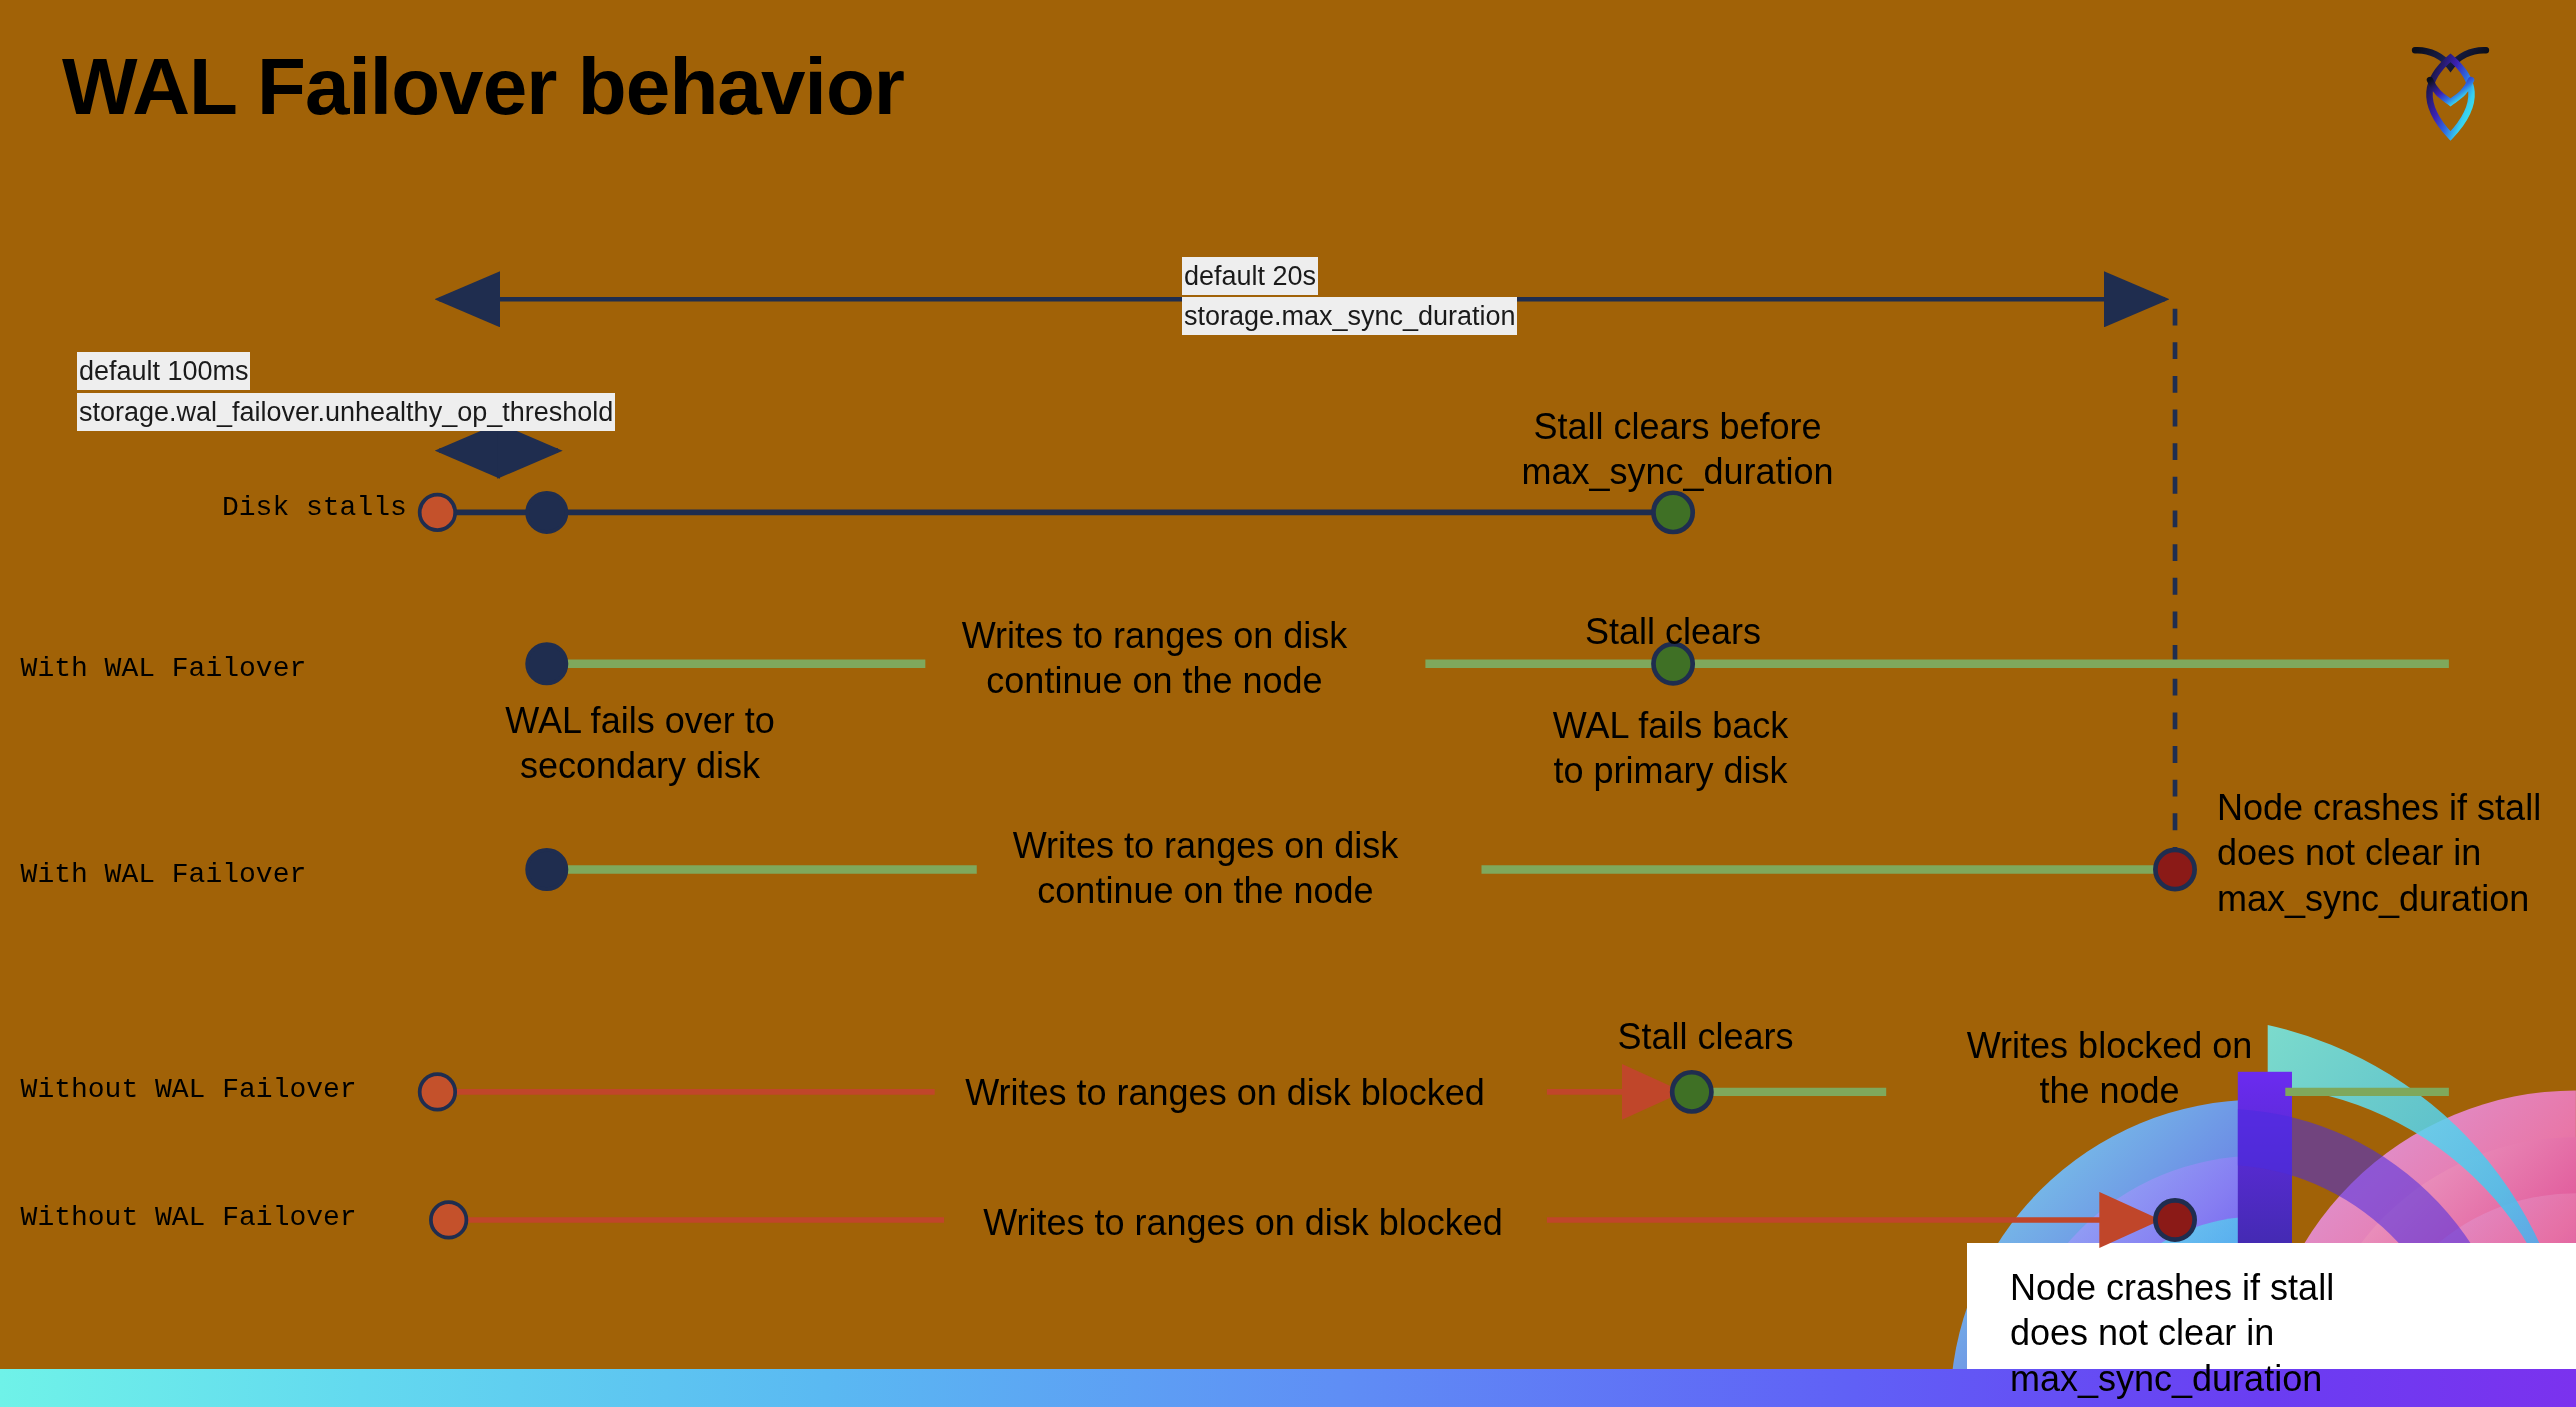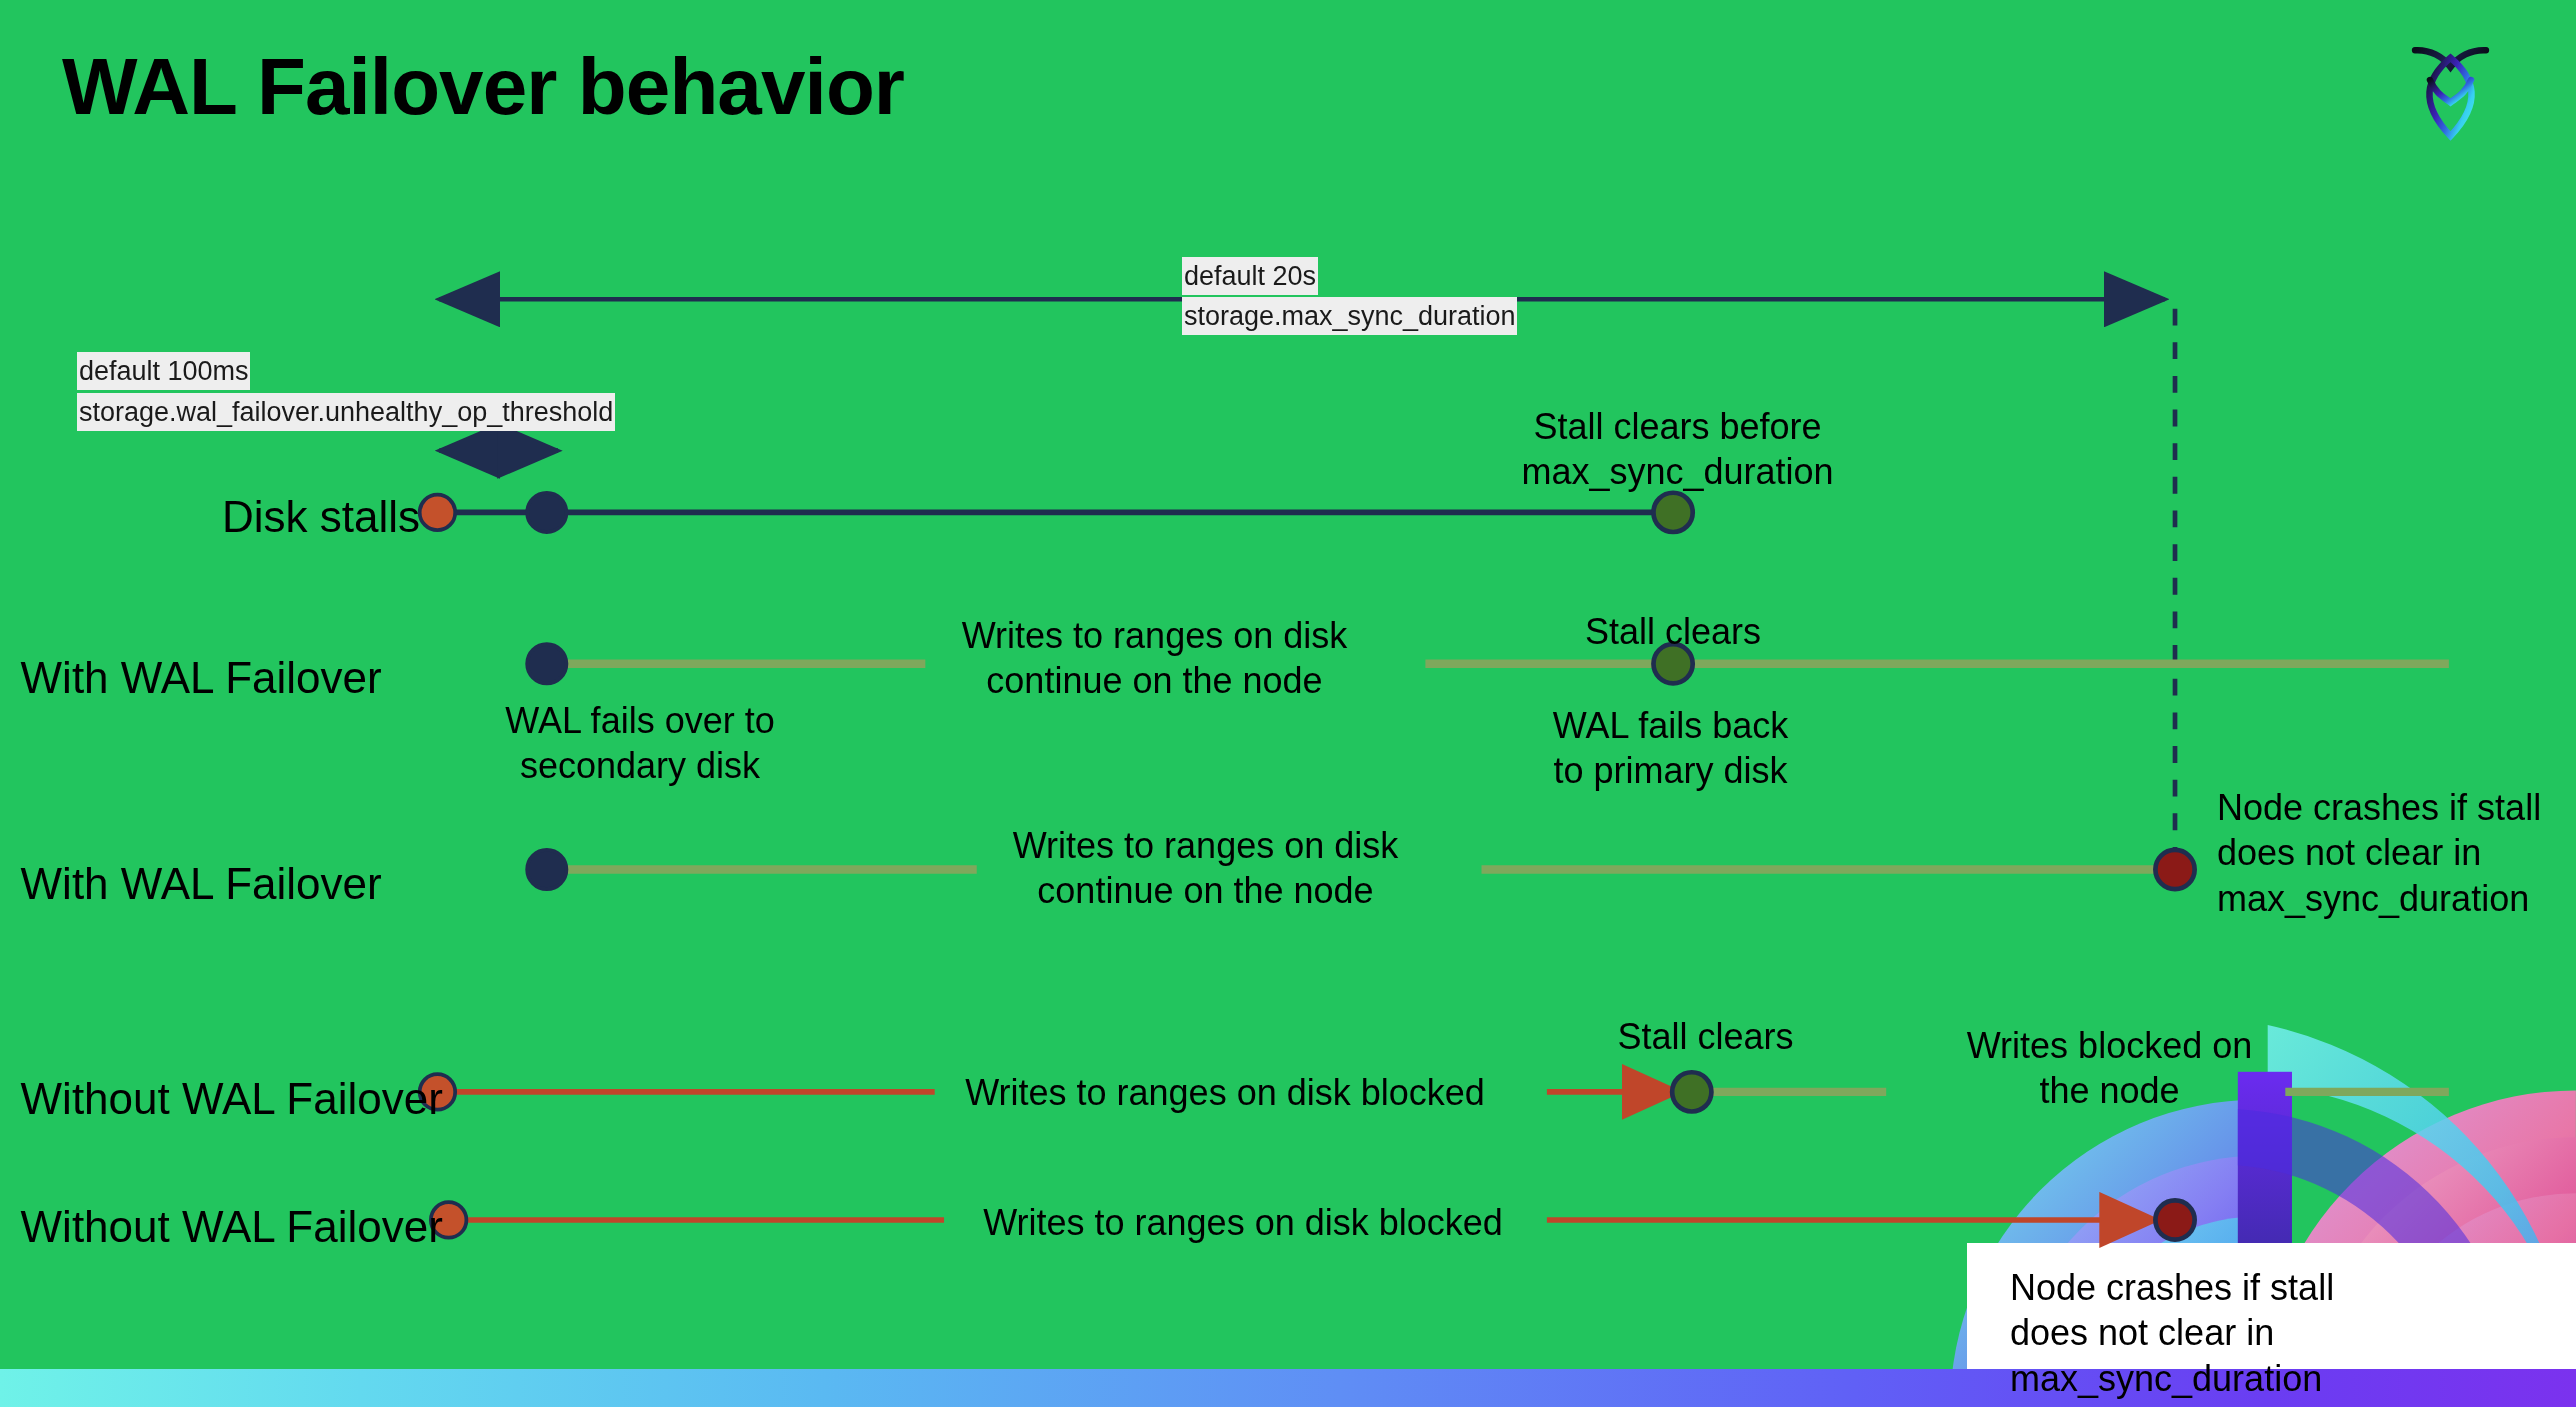--- a/index.html
+++ b/index.html
@@ -13,21 +13,21 @@
     position: relative;
     overflow: hidden;
     font-family: "Liberation Sans", sans-serif;
     color: #000000;
   }
   #slide {
     position: absolute;
     inset: 0;
     width: 2576px;
     height: 1408px;
-    background: #22c55e;
+    background: #a16207;
     overflow: hidden;
   }
   
   #page-title {
     position: absolute;
     left: 62px;
     top: 45px;
     font-size: 80px;
     font-weight: 700;
     letter-spacing: -0.9px;
@@ -59,24 +59,25 @@
     line-height: 1.42;
     color: #1a1a1a;
     white-space: pre;
     background: #eeeeee;
     padding: 0 1.9px;
     margin-left: 40px;
   }
   
   .row-label {
     position: absolute;
-    font-size: 44px;
+    font-size: 28px;
     line-height: 1.18;
     color: #000;
     white-space: nowrap;
+    font-family: Liberation Mono, monospace;
   }
   .annot {
     position: absolute;
     font-size: 36px;
     line-height: 1.26;
     color: #000;
     white-space: pre-line;
   }
   .annot.center { text-align: center; }
   .annot.left { text-align: left; }

